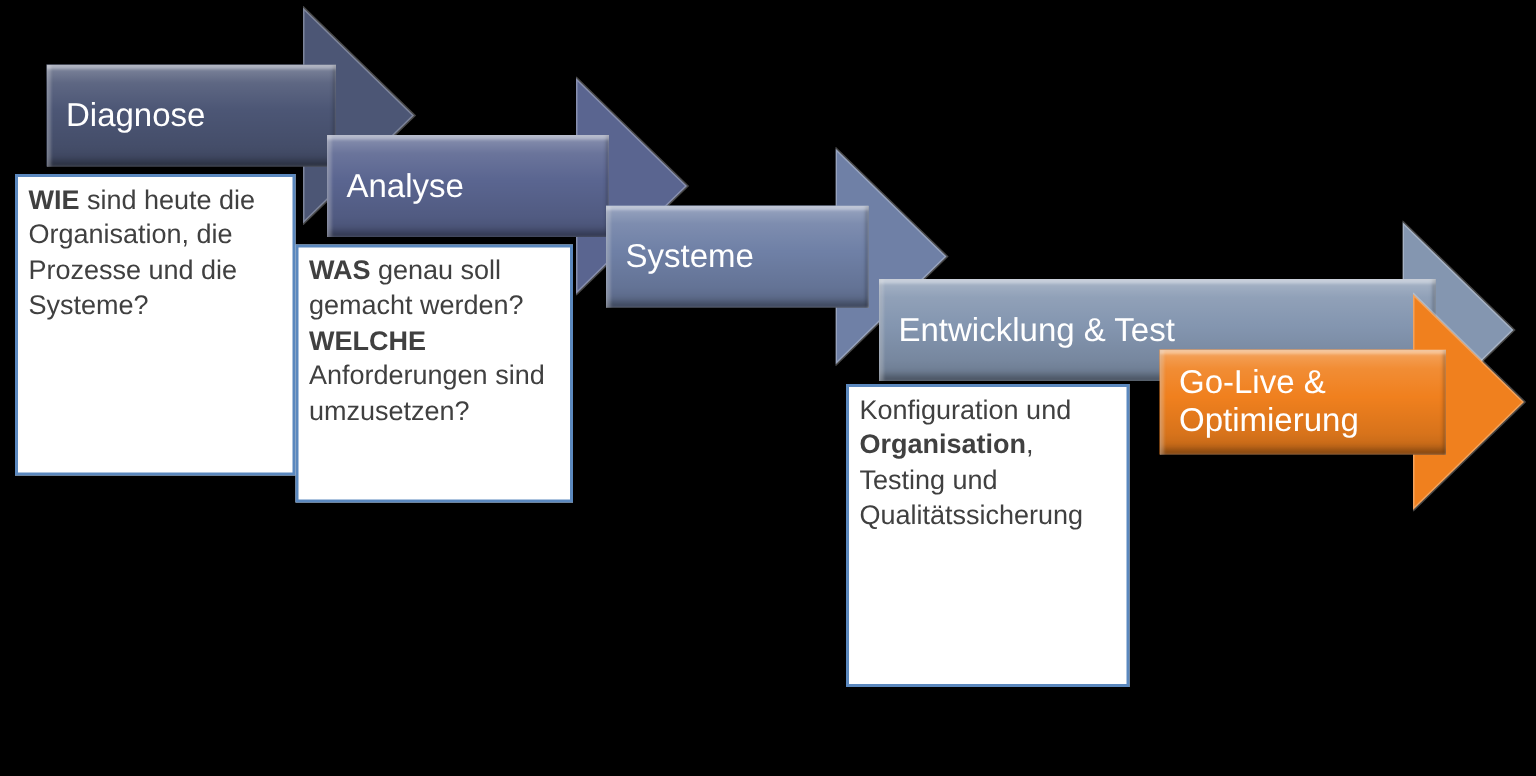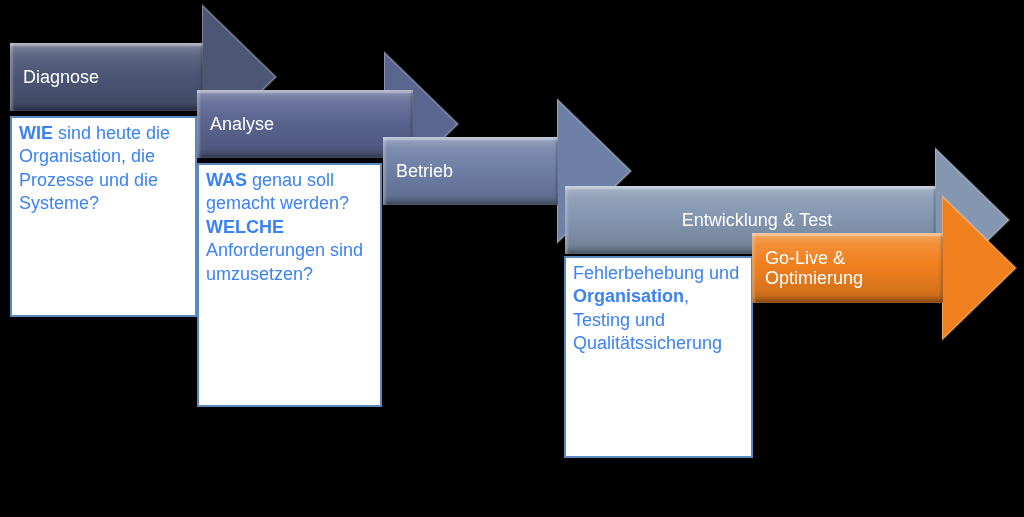--- a/index.html
+++ b/index.html
@@ -12,62 +12,63 @@
   }
   .stage{position:absolute;left:0;top:0;width:1024px;height:517px;}
   .phase{position:absolute;left:0;top:0;width:1024px;height:517px;pointer-events:none;}
   .phase1{z-index:1}.phase2{z-index:2}.phase3{z-index:3}.phase4{z-index:4}.phase5{z-index:5}
 
   
   .band{
     position:absolute;
     display:flex;align-items:center;
     color:#ffffff;
-    font-size:18px;
+    font-size:22px;
     line-height:1.12;
     padding:0 0 0 13px;
     box-sizing:border-box;
     background-image:linear-gradient(180deg, rgba(255,255,255,.30) 0%, rgba(255,255,255,.10) 18%, rgba(255,255,255,0) 45%, rgba(0,0,0,.10) 80%, rgba(0,0,0,.22) 100%);
     box-shadow:
       inset 0 3px 2px rgba(255,255,255,.38),
       inset 3px 0 2px rgba(255,255,255,.25),
       inset 0 -4px 4px rgba(0,0,0,.28),
       inset -2px 0 2px rgba(0,0,0,.15);
+    margin-left: 21px;
   }
   .band .title{white-space:pre-line;}
 
   .band1{left:10px;  top:43px;  width:193px; height:68px;}
-  .band2{left:197px; top:90px;  width:216px; height:68px;}
+  .band2{left:197px; top:90px;  width:188px; height:68px;}
   .band3{left:383px; top:137px; width:175px; height:68px;}
-  .band4{left:565px; top:186px; width:371px; height:68px;justify-content:center;}
+  .band4{left:565px; top:186px; width:371px; height:68px;}
   .band5{left:752px; top:233px; width:191px; height:70px; align-items:center;}
 
   
   .head{position:absolute;width:76px;height:146px;}
   .head1{left:202px; top:4px;}
   .head2{left:384px; top:51px;}
   .head3{left:557px; top:98px;}
   .head4{left:935px; top:147px;}
   .head5{left:942px; top:195px;}
 
   
   .cbox{
     position:absolute;
     background:#ffffff;
     border:2px solid #5B88BE;
     box-sizing:border-box;
-    color:#3b82f6;
+    color:#404040;
     font-size:18px;
     line-height:1.3;
     padding:4px 7px;
     white-space:pre-wrap;
   }
   .cbox b, .cbox .b{font-weight:700;}
   .cbox1{left:10px;  top:116px; width:187px; height:201px;}
-  .cbox2{left:197px; top:163px; width:185px; height:244px;}
+  .cbox2{left:197px; top:163px; width:185px; height:172px;}
   .cbox3{left:383px; top:210px; width:189px; height:201px;}
   .cbox4{left:564px; top:256px; width:189px; height:202px;}
   .cbox5{left:753px; top:306px; width:190px; height:201px;}
 </style>
 </head>
 <body>
 
 <div class="stage">
 
   <div class="phase phase1">
@@ -89,32 +90,32 @@
     </div>
     <div class="cbox cbox2"><span class="b">WAS</span><span> genau soll gemacht werden?
 </span><span class="b">WELCHE</span><span> Anforderungen sind umzusetzen?</span></div>
   </div>
 
   <div class="phase phase3">
     <svg class="head head3" viewBox="0 0 76 146" xmlns="http://www.w3.org/2000/svg">
       <polygon points="0,1 74,73 0,145" stroke="rgba(255,255,255,0.28)" stroke-width="2" fill="#6F80A6"></polygon>
     </svg>
     <div class="band band3" style="background-color: rgb(111, 128, 166);">
-      <span class="title">Betrieb</span>
+      <span class="title">Systeme</span>
     </div>
   </div>
 
   <div class="phase phase4">
     <svg class="head head4" viewBox="0 0 76 146" xmlns="http://www.w3.org/2000/svg">
       <polygon points="0,1 74,73 0,145" stroke="rgba(255,255,255,0.28)" stroke-width="2" fill="#8496B0"></polygon>
     </svg>
     <div class="band band4" style="background-color: rgb(132, 150, 176);">
       <span class="title">Entwicklung &amp; Test</span>
     </div>
-    <div class="cbox cbox4"><span>Fehlerbehebung und </span><span class="b">Organisation</span><span>,
+    <div class="cbox cbox4"><span>Konfiguration und </span><span class="b">Organisation</span><span>,
 Testing und Qualitätssicherung</span></div>
   </div>
 
   <div class="phase phase5">
     <svg class="head head5" viewBox="0 0 76 146" xmlns="http://www.w3.org/2000/svg">
       <polygon points="0,1 74,73 0,145" stroke="rgba(255,255,255,0.28)" stroke-width="2" fill="#F0801E"></polygon>
     </svg>
     <div class="band band5" style="background-color: rgb(240, 128, 30);">
       <span class="title">Go-Live &amp;
 Optimierung</span>

